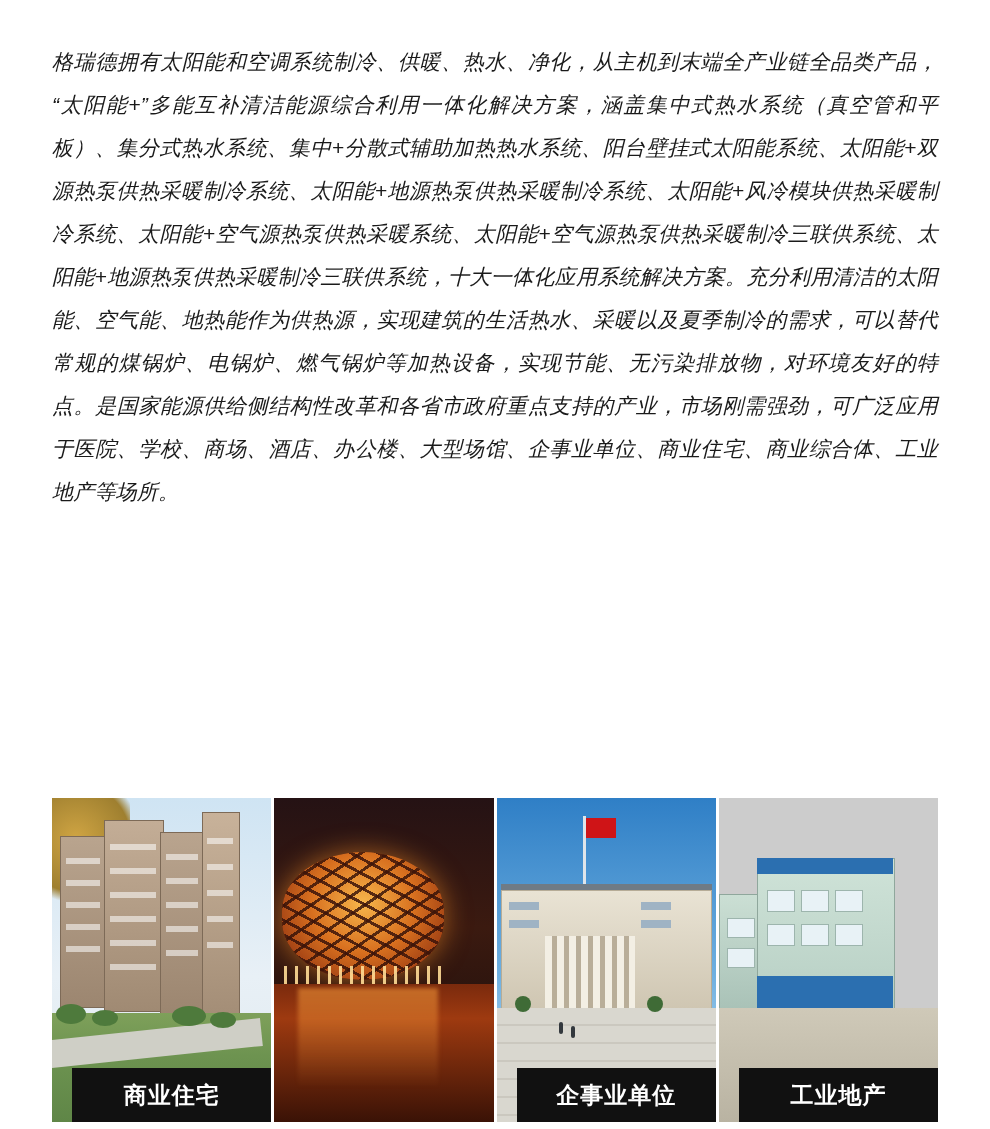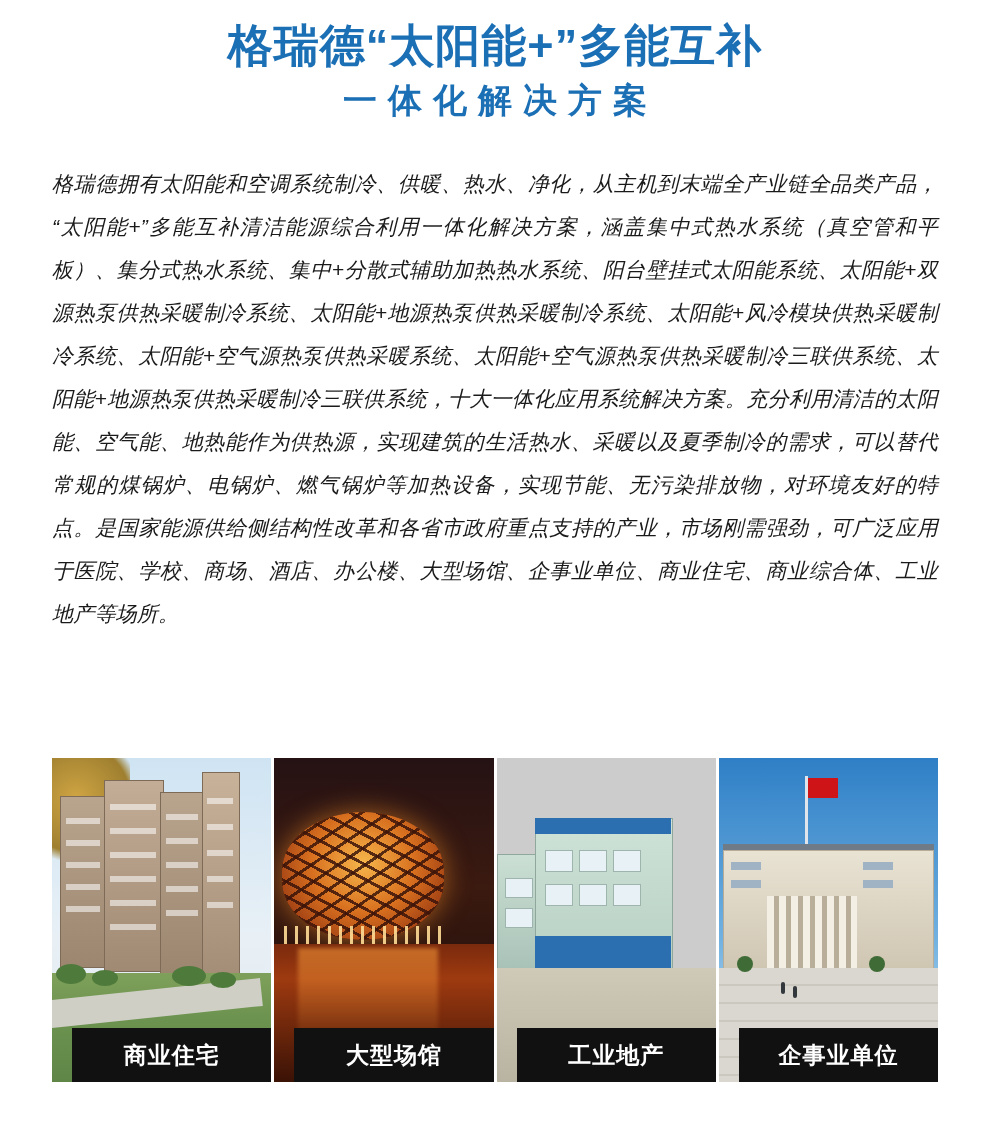--- a/index.html
+++ b/index.html
@@ -151,24 +151,20 @@
   .ind-blue-base { position:absolute; left:38px; top:178px; width:136px; height:32px; background:#2b6fb0; }
   .ind-left { position:absolute; left:0px; top:96px; width:44px; height:114px; background:linear-gradient(180deg,#cbdfd4,#a9c2b7); border:1px solid #8fa79c; }
   .ind-win { position:absolute; background:#e8f2f6; border:1px solid #9db5ad; }
   .ind-ground { position:absolute; left:0; right:0; top:210px; bottom:0; background:linear-gradient(180deg,#cfc9b8 0%, #b9b3a2 100%); }
 </style>
 </head>
 <body>
 
 <div class="page">
 
-  <div class="title-block">
-    <div class="title-main">格瑞德“太阳能+”多能互补</div>
-    <div class="title-sub">一体化解决方案</div>
-  </div>
 
   <div class="body-wrap">
     <p class="body-text">格瑞德拥有太阳能和空调系统制冷、供暖、热水、净化，从主机到末端全产业链全品类产品，“太阳能+”多能互补清洁能源综合利用一体化解决方案，涵盖集中式热水系统（真空管和平板）、集分式热水系统、集中+分散式辅助加热热水系统、阳台壁挂式太阳能系统、太阳能+双源热泵供热采暖制冷系统、太阳能+地源热泵供热采暖制冷系统、太阳能+风冷模块供热采暖制冷系统、太阳能+空气源热泵供热采暖系统、太阳能+空气源热泵供热采暖制冷三联供系统、太阳能+地源热泵供热采暖制冷三联供系统，十大一体化应用系统解决方案。充分利用清洁的太阳能、空气能、地热能作为供热源，实现建筑的生活热水、采暖以及夏季制冷的需求，可以替代常规的煤锅炉、电锅炉、燃气锅炉等加热设备，实现节能、无污染排放物，对环境友好的特点。是国家能源供给侧结构性改革和各省市政府重点支持的产业，市场刚需强劲，可广泛应用于医院、学校、商场、酒店、办公楼、大型场馆、企事业单位、商业住宅、商业综合体、工业地产等场所。</p>
   </div>
 
   <div class="strip">
 
     <div class="cell">
       <div class="art">
         <div class="res-sky"></div>
@@ -212,41 +208,20 @@
     <div class="cell">
       <div class="art">
         <div class="st-bg"></div>
         <div class="st-bowl">
             <div class="st-web"></div>
           </div>
         <div class="st-dots"></div>
         <div class="st-water"></div>
         <div class="st-refl"></div>
       </div>
-      <div class="caption">大型场馆</div>
-    </div>
-
-    <div class="cell">
-      <div class="art">
-        <div class="ind-sky"></div>
-        <div class="ind-left"></div>
-        <div class="ind-main"></div>
-        <div class="ind-blue-top"></div>
-        <div class="ind-blue-base"></div>
-        <div class="ind-win" style="left:48px;top:92px;width:26px;height:20px;"></div>
-        <div class="ind-win" style="left:82px;top:92px;width:26px;height:20px;"></div>
-        <div class="ind-win" style="left:116px;top:92px;width:26px;height:20px;"></div>
-        <div class="ind-win" style="left:48px;top:126px;width:26px;height:20px;"></div>
-        <div class="ind-win" style="left:82px;top:126px;width:26px;height:20px;"></div>
-        <div class="ind-win" style="left:116px;top:126px;width:26px;height:20px;"></div>
-        <div class="ind-win" style="left:8px;top:120px;width:26px;height:18px;"></div>
-        <div class="ind-win" style="left:8px;top:150px;width:26px;height:18px;"></div>
-        <div class="ind-ground"></div>
-      </div>
-      <div class="caption">工业地产</div>
     </div>
 
     <div class="cell">
       <div class="art">
         <div class="gv-sky"></div>
         <div class="gv-pole"></div>
         <div class="gv-flag"></div>
         <div class="gv-roof"></div>
         <div class="gv-body"></div>
         <div class="gv-cols"></div>
@@ -256,14 +231,34 @@
         <div class="res-win" style="left:144px;top:122px;width:30px;height:8px;background:#9fb3c4;"></div>
         <div class="gv-plaza"></div>
         <div class="gv-trees" style="left:18px;top:198px;"></div>
         <div class="gv-trees" style="left:150px;top:198px;"></div>
         <div class="cc-person" style="left:62px;top:224px;background:#33383d;"></div>
         <div class="cc-person" style="left:74px;top:228px;background:#33383d;"></div>
       </div>
       <div class="caption">企事业单位</div>
     </div>
 
+    <div class="cell">
+      <div class="art">
+        <div class="ind-sky"></div>
+        <div class="ind-left"></div>
+        <div class="ind-main"></div>
+        <div class="ind-blue-top"></div>
+        <div class="ind-blue-base"></div>
+        <div class="ind-win" style="left:48px;top:92px;width:26px;height:20px;"></div>
+        <div class="ind-win" style="left:82px;top:92px;width:26px;height:20px;"></div>
+        <div class="ind-win" style="left:116px;top:92px;width:26px;height:20px;"></div>
+        <div class="ind-win" style="left:48px;top:126px;width:26px;height:20px;"></div>
+        <div class="ind-win" style="left:82px;top:126px;width:26px;height:20px;"></div>
+        <div class="ind-win" style="left:116px;top:126px;width:26px;height:20px;"></div>
+        <div class="ind-win" style="left:8px;top:120px;width:26px;height:18px;"></div>
+        <div class="ind-win" style="left:8px;top:150px;width:26px;height:18px;"></div>
+        <div class="ind-ground"></div>
+      </div>
+      <div class="caption">工业地产</div>
+    </div>
+
   </div>
 </div>
 
 </body></html>

